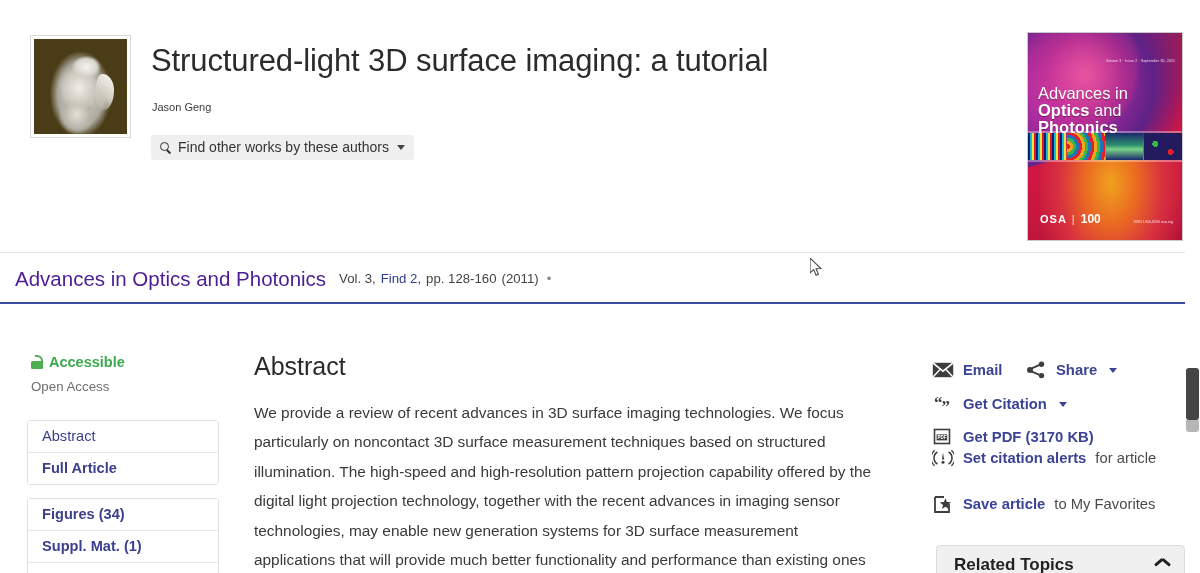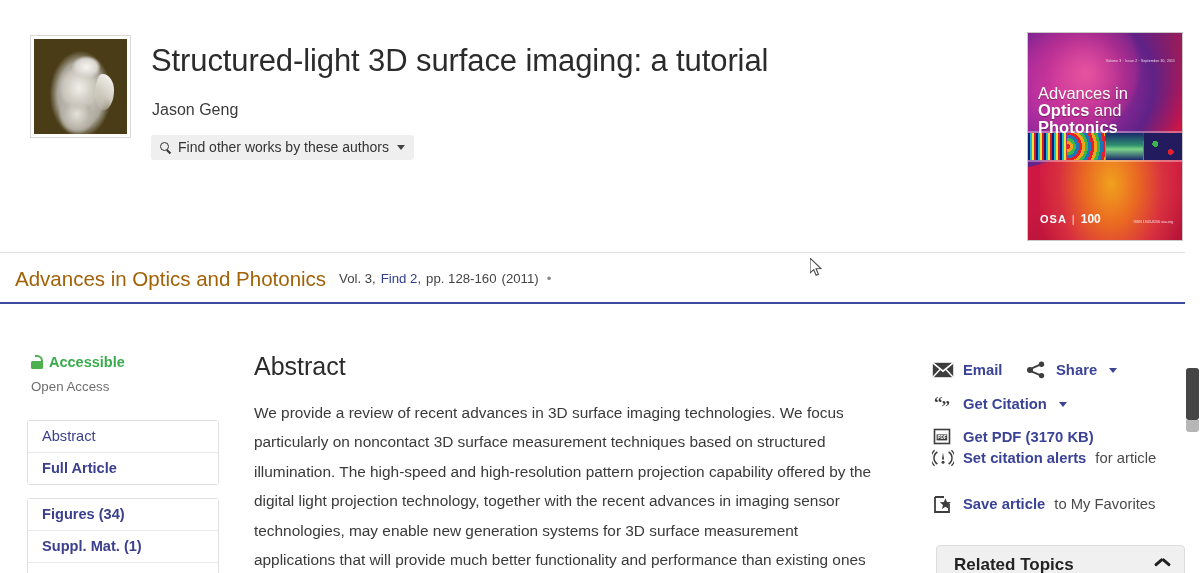--- a/index.html
+++ b/index.html
@@ -72,21 +72,21 @@
     width: 840px;
     font-size: 31px;
     line-height: 40px;
     font-weight: 400;
     color: #2b2b2b;
     letter-spacing: -0.1px;
   }
   .authors {
     position: absolute;
     left: 152px; top: 85px;
-    font-size: 16px;
+    font-size: 11px;
     color: #3b3b3b;
   }
   .author-btn-row {
     position: absolute;
     left: 151px; top: 119px;
     display: flex;
     gap: 11px;
     align-items: center;
   }
   .pill {
@@ -222,21 +222,21 @@
     position: absolute;
     left: 0; top: 252px;
     width: 1200px; height: 52px;
     border-top: 1px solid #e2e2e2;
     display: flex;
     align-items: center;
     padding-left: 15px;
   }
   .journal-name {
     font-size: 20.5px;
-    color: #a16207;
+    color: #4c1d95;
     font-weight: 400;
   }
   .journal-meta {
     font-size: 13.2px;
     color: #444;
     margin-left: 13px;
     display: flex;
     align-items: baseline;
     gap: 5px;
     white-space: nowrap;

